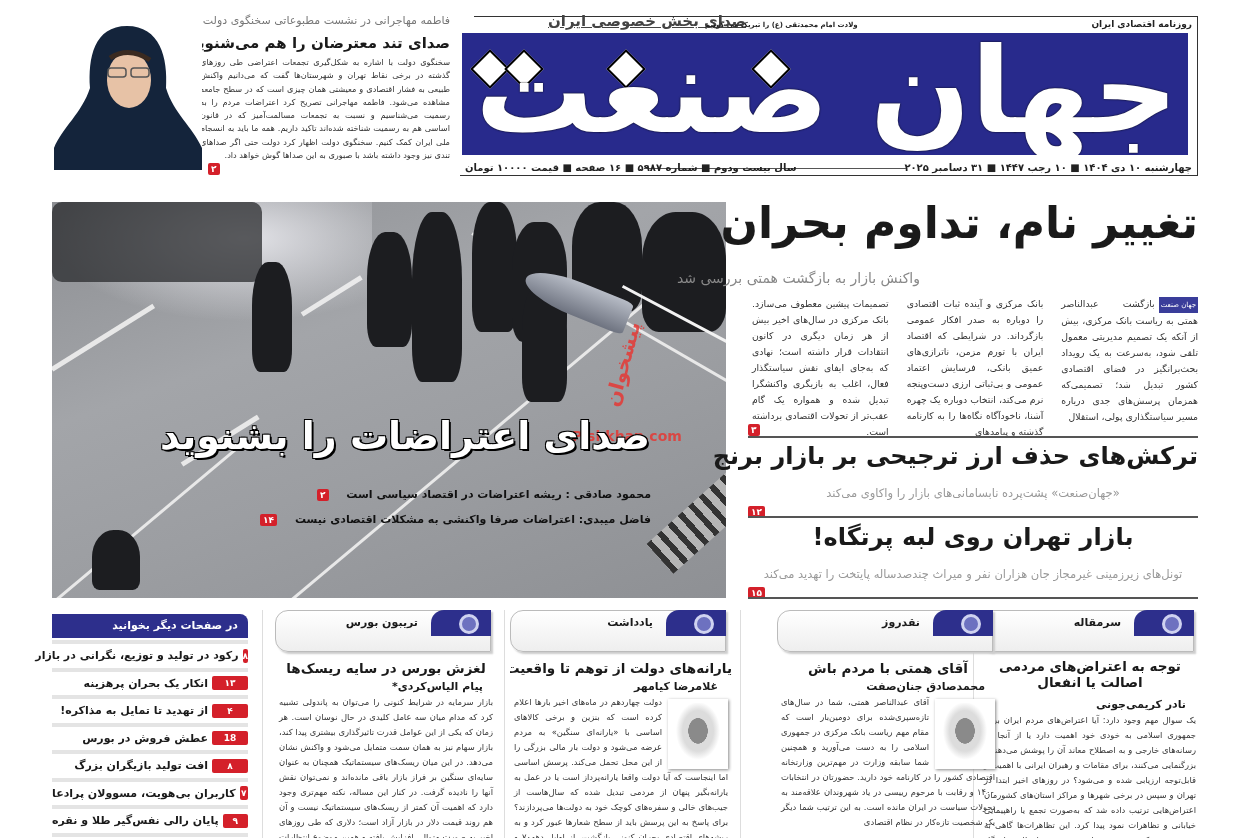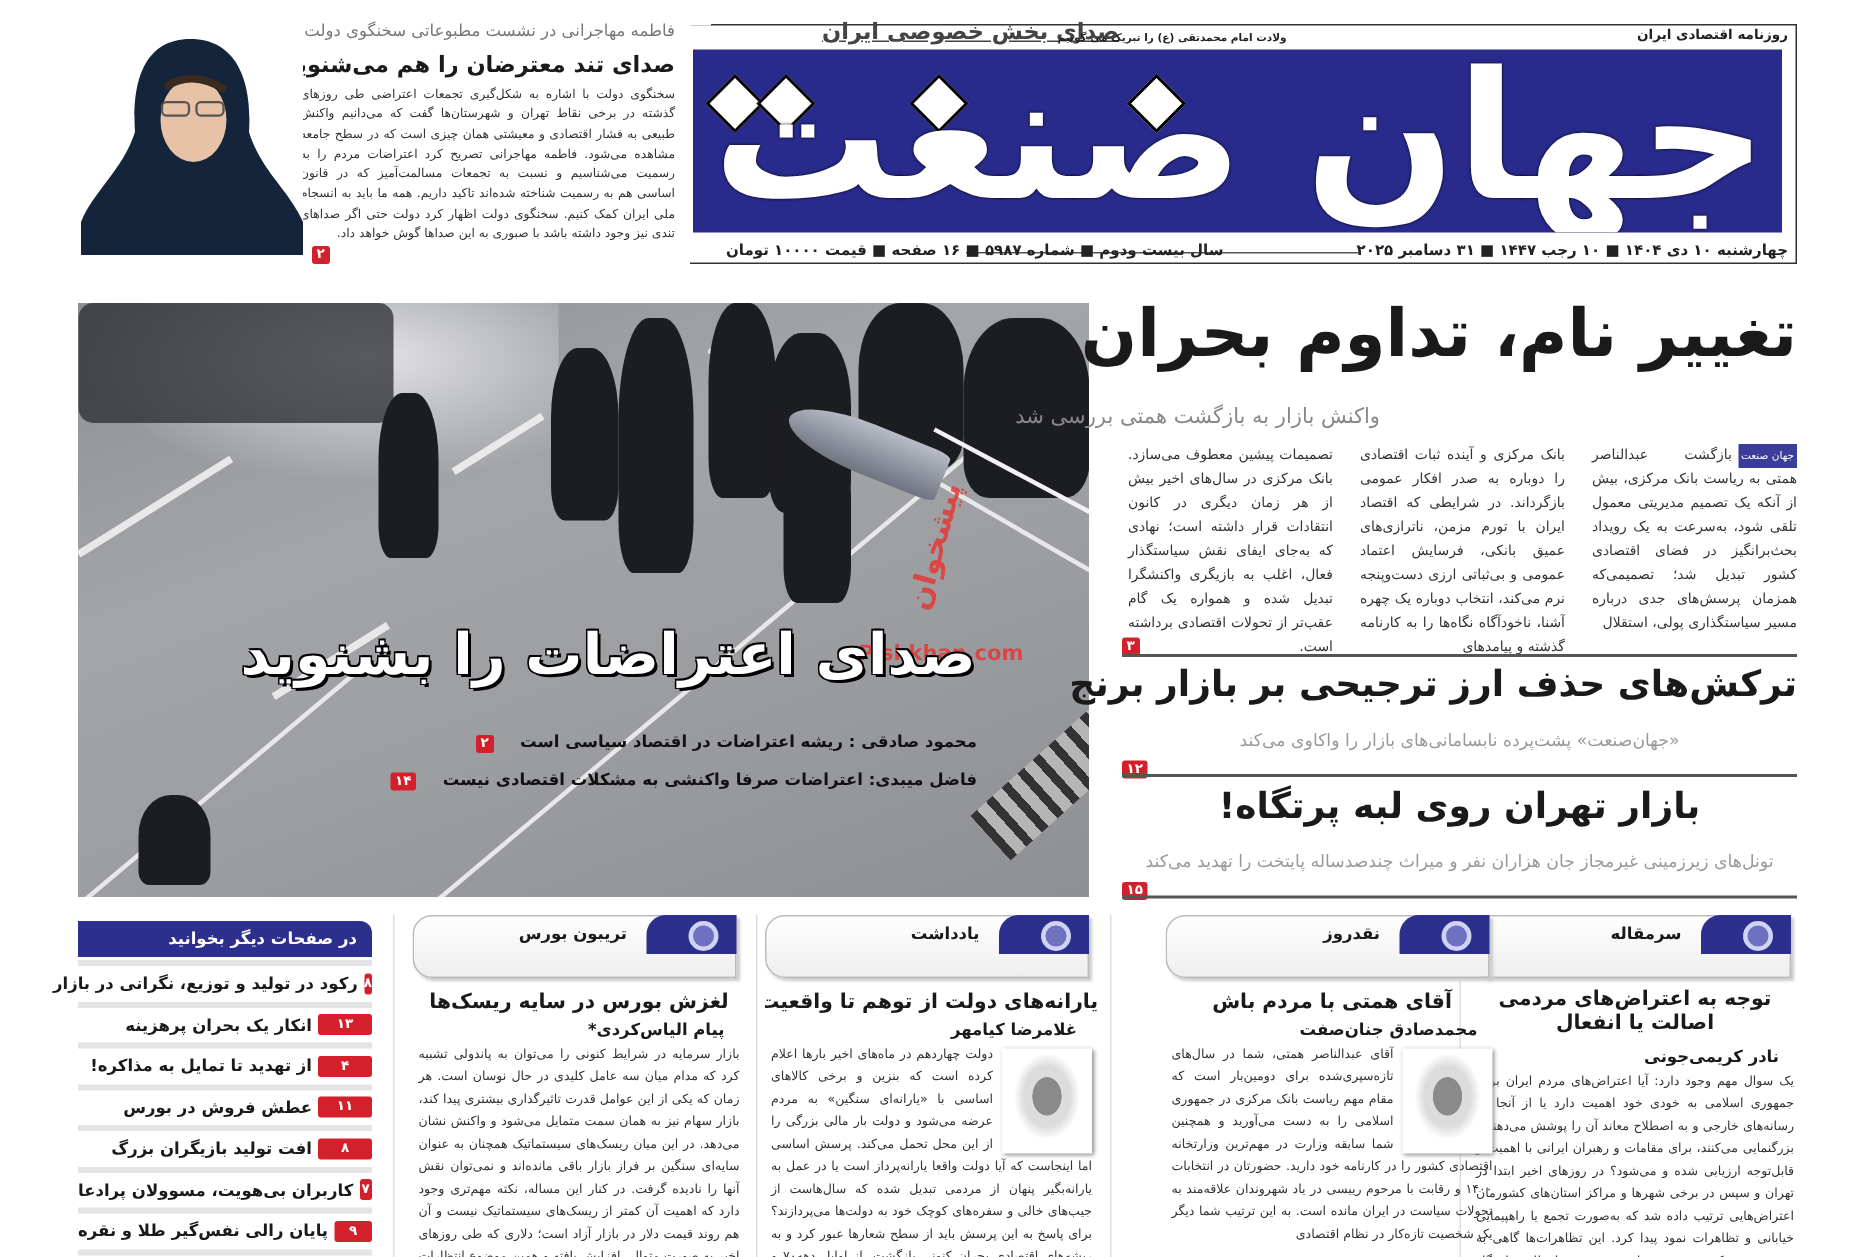--- a/index.html
+++ b/index.html
@@ -7,21 +7,21 @@
   body { font-family: "DejaVu Sans", sans-serif; color: #1a1a1a; position: relative; direction: rtl; }
   .abs { position: absolute; }
 
   
   .mast-frame { left: 460px; top: 16px; width: 738px; height: 160px; border: 1px solid #333; border-left: none; }
   .mast-frame::before { content: ""; position: absolute; left: 0; top: -1px; width: 14px; height: 1px; background: #fff; }
   .mast-bar { left: 462px; top: 33px; width: 726px; height: 122px; background: #282a8c; overflow: hidden; }
   .mast-title { position: absolute; right: 10px; top: -12px; font-size: 118px; font-weight: bold; color: #ffffff; letter-spacing: -2px; line-height: 140px; white-space: nowrap; font-family: "DejaVu Sans", sans-serif; text-shadow: 0 0 2px #000; }
   .mast-diamond { position: absolute; width: 28px; height: 28px; background: #fff; transform: rotate(45deg); border: 2px solid #000; }
   .mast-small { font-size: 9px; font-weight: bold; color: #222; white-space: nowrap; }
-  .mast-meta { font-size: 10px; color: #222; font-weight: bold; white-space: nowrap; margin-left: 19px; }
+  .mast-meta { font-size: 10px; color: #222; font-weight: bold; white-space: nowrap; }
   .mast-line { height: 1px; background: #555; }
 
   
   .tl-kicker { right: 800px; top: 14px; width: 250px; font-size: 11px; color: #777; text-align: right; white-space: nowrap; }
   .tl-title { right: 800px; top: 34px; width: 250px; font-size: 15px; font-weight: bold; text-align: right; white-space: nowrap; }
   .tl-body { right: 800px; top: 56px; width: 250px; font-size: 8.2px; line-height: 13.3px; color: #333; text-align: justify; }
   .tl-photo { left: 52px; top: 18px; width: 150px; height: 152px; overflow: hidden; }
   .page-badge { display: inline-block; background: #d4202a; color: #fff; font-size: 9px; font-weight: bold; padding: 0 3px; line-height: 12px; border-radius: 2px; }
 
   
@@ -170,21 +170,21 @@
     </div>
   <div class="others-item">
       <span class="num">۱۳</span>
       <span>انکار یک بحران پرهزینه</span>
     </div>
   <div class="others-item">
       <span class="num">۴</span>
       <span>از تهدید تا تمایل به مذاکره!</span>
     </div>
   <div class="others-item">
-      <span class="num">۱۱</span>
+      <span class="num">18</span>
       <span>عطش فروش در بورس</span>
     </div>
   <div class="others-item">
       <span class="num">۸</span>
       <span>افت تولید بازیگران بزرگ</span>
     </div>
   <div class="others-item">
       <span class="num">۷</span>
       <span>کاربران بی‌هویت، مسوولان پرادعا</span>
     </div>

